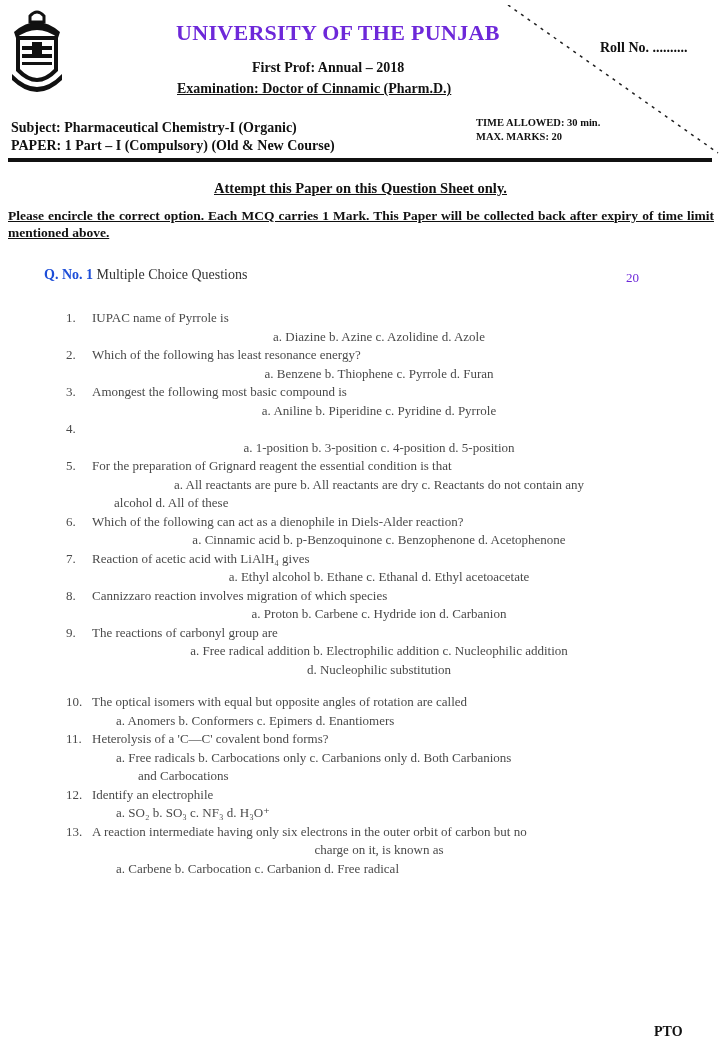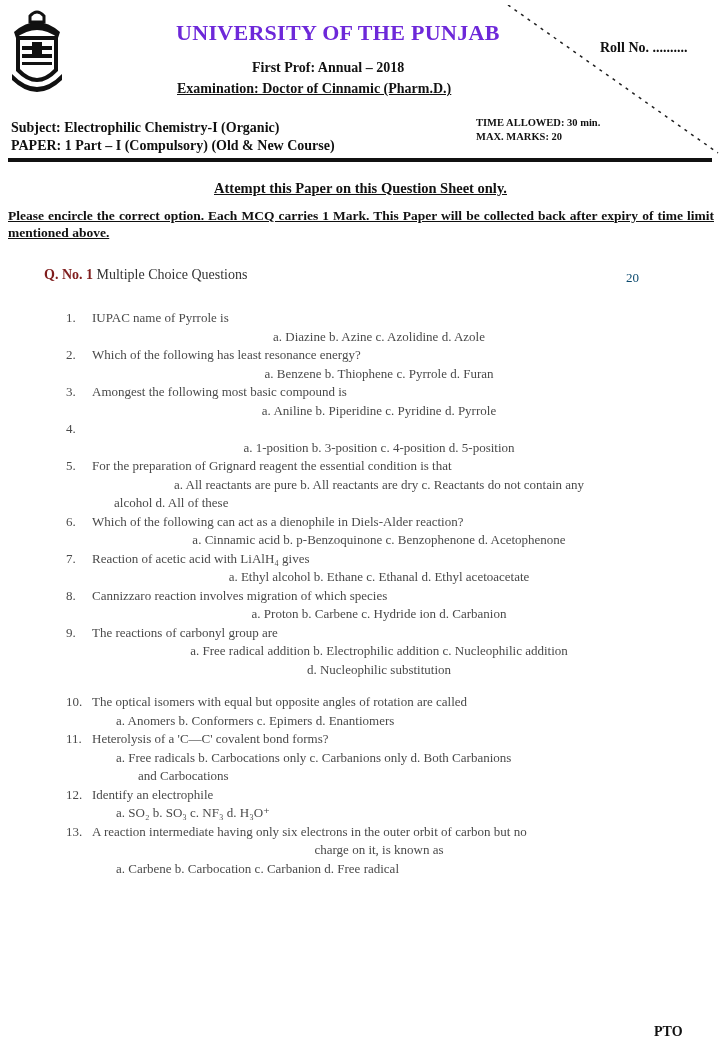--- a/index.html
+++ b/index.html
@@ -13,22 +13,22 @@
   .exam { left:177px; top:81px; font-size:14px; font-weight:bold; text-decoration:underline; }
   .subject { left:11px; top:120px; font-size:14px; font-weight:bold; }
   .paper { left:11px; top:138px; font-size:14px; font-weight:bold; }
   .time { left:476px; top:117px; font-size:10.5px; font-weight:bold; }
   .marks { left:476px; top:131px; font-size:10.5px; font-weight:bold;text-align:center; }
   .rule { left:8px; top:158px; width:704px; height:4px; background:#111; }
   .dash { left:503px; top:5px; width:230px; height:150px; }
   .attempt { left:0; width:721px; top:180px; text-align:center; font-size:14.5px; font-weight:bold; text-decoration:underline; }
   .instr { left:8px; top:207px; width:706px; font-size:13.5px; font-weight:bold; text-decoration:underline; line-height:17px; text-align:justify; }
   .qno { left:44px; top:267px; font-size:14px; color:#333; }
-  .qno b { color:#7f1d1d; }
-  .qmarks { left:626px; top:270px; font-size:13px; color:#0c4a6e; }
+  .qno b { color:#1d4ed8; }
+  .qmarks { left:626px; top:270px; font-size:13px; color:#6d28d9; }
   .qs { left:66px; top:309px; width:600px; font-size:13px; color:#4a4a4a; line-height:18.5px; }
   .q { display:flex; }
   .q .n { width:26px; flex:none; }
   .opt { padding-left:26px;text-align:center; }
   .opt2 { padding-left:48px; }
   .ind { padding-left:50px; }
   .ind2 { padding-left:72px; }
   .gap { height:14px; }
   .pto { left:654px; top:1024px; font-size:14px; font-weight:bold; }
 </style>
@@ -49,21 +49,21 @@
 </div>
 
 <svg class="abs dash" viewBox="0 0 230 150" width="230" height="150">
   <line x1="5" y1="0" x2="215" y2="148" stroke="#222" stroke-width="1.5" stroke-dasharray="3,5"></line>
 </svg>
 
 <div class="abs uni">UNIVERSITY OF THE PUNJAB</div>
 <div class="abs roll">Roll No. ..........</div>
 <div class="abs firstprof">First Prof:   Annual – 2018</div>
 <div class="abs exam">Examination: Doctor of Cinnamic (Pharm.D.)</div>
-<div class="abs subject">Subject: Electrophilic Chemistry-I (Organic)</div>
+<div class="abs subject">Subject: Pharmaceutical Chemistry-I (Organic)</div>
 <div class="abs paper">PAPER: 1   Part – I (Compulsory)  (Old &amp; New Course)</div>
 <div class="abs time">TIME ALLOWED: 30 min.</div>
 <div class="abs marks">MAX. MARKS: 20</div>
 <div class="abs rule"></div>
 
 <div class="abs attempt">Attempt this Paper on this Question Sheet only.</div>
 <div class="abs instr">Please encircle the correct option. Each MCQ carries 1 Mark. This Paper will be collected back after expiry of time limit mentioned above.</div>
 
 <div class="abs qno"><b>Q. No. 1</b><span> Multiple Choice Questions</span></div>
 <div class="abs qmarks">20</div>

